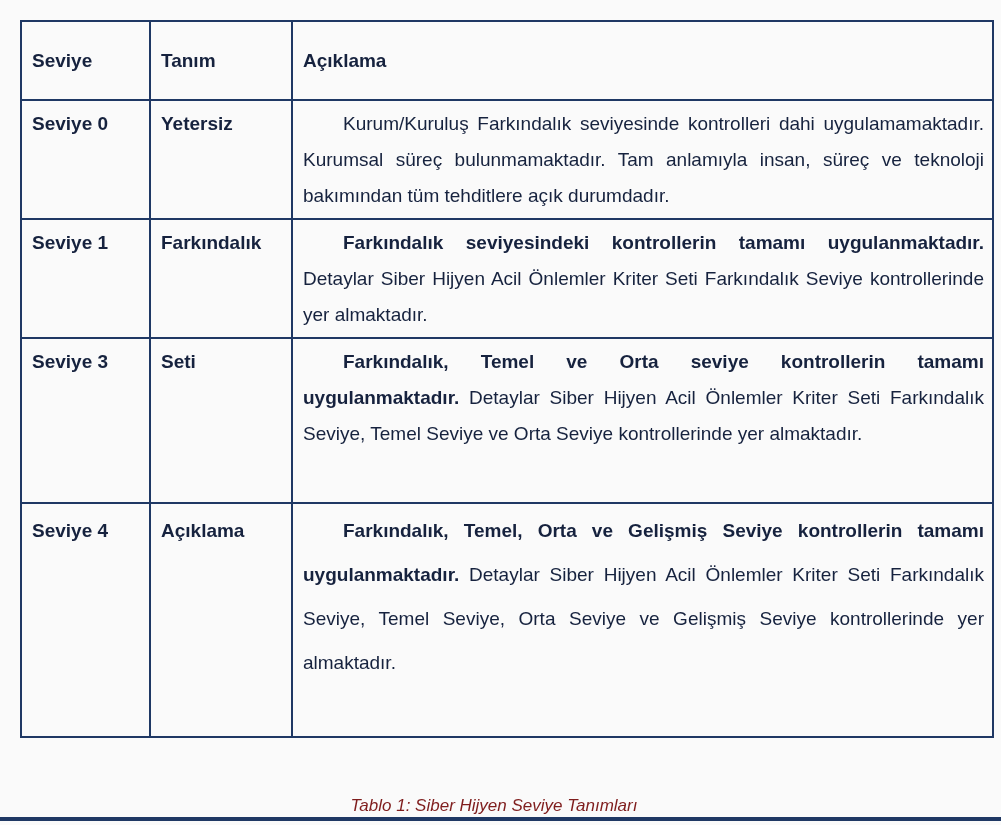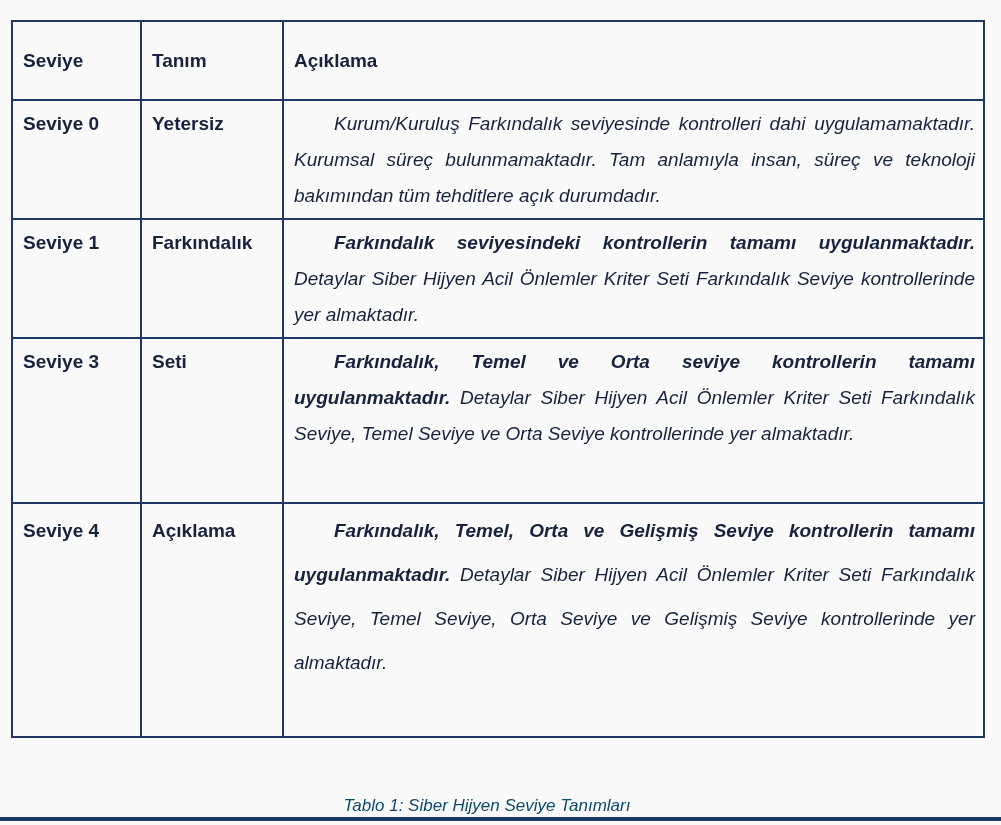--- a/index.html
+++ b/index.html
@@ -11,21 +11,21 @@
     position: relative;
     width: 1001px;
     height: 825px;
     background: #fafafa;
     font-family: "Liberation Sans", sans-serif;
     color: #16223e;
     overflow: hidden;
   }
   table.tbl {
     position: absolute;
-    left: 11px;
+    left: 20px;
     top: 20px;
     width: 972px;
     border-collapse: collapse;
     table-layout: fixed;
   }
   .tbl col.c1 { width: 129px; }
   .tbl col.c2 { width: 142px; }
   .tbl col.c3 { width: 701px; }
   .tbl th, .tbl td {
     border: 2px solid #1f3864;
@@ -50,38 +50,37 @@
   tr.r1 { height: 110px; }
   tr.r2 { height: 118px; }
   tr.r3 { height: 165px; }
   tr.r4 { height: 234px; }
   td.lvl, td.def {
     font-weight: bold;
     white-space: nowrap;
   }
   td.desc {
     text-align: justify;
-    font-style: italic;
   }
   td.desc .b {
     font-weight: bold;
     margin-left: 40px;
   }
   tr.r4 td.desc, tr.r4 td.lvl, tr.r4 td.def {
     line-height: 44px;
   }
   .caption {
     position: absolute;
-    left: 1px;
+    left: 8px;
     top: 796px;
     width: 972px;
     text-align: center;
     font-style: italic;
     font-size: 17px;
-    color: #0c4a6e;
+    color: #7f1d1d;
   }
   .bottom-bar {
     position: absolute;
     left: 0;
     top: 817px;
     width: 1001px;
     height: 4px;
     background: #1f3864;
   }
 </style>

